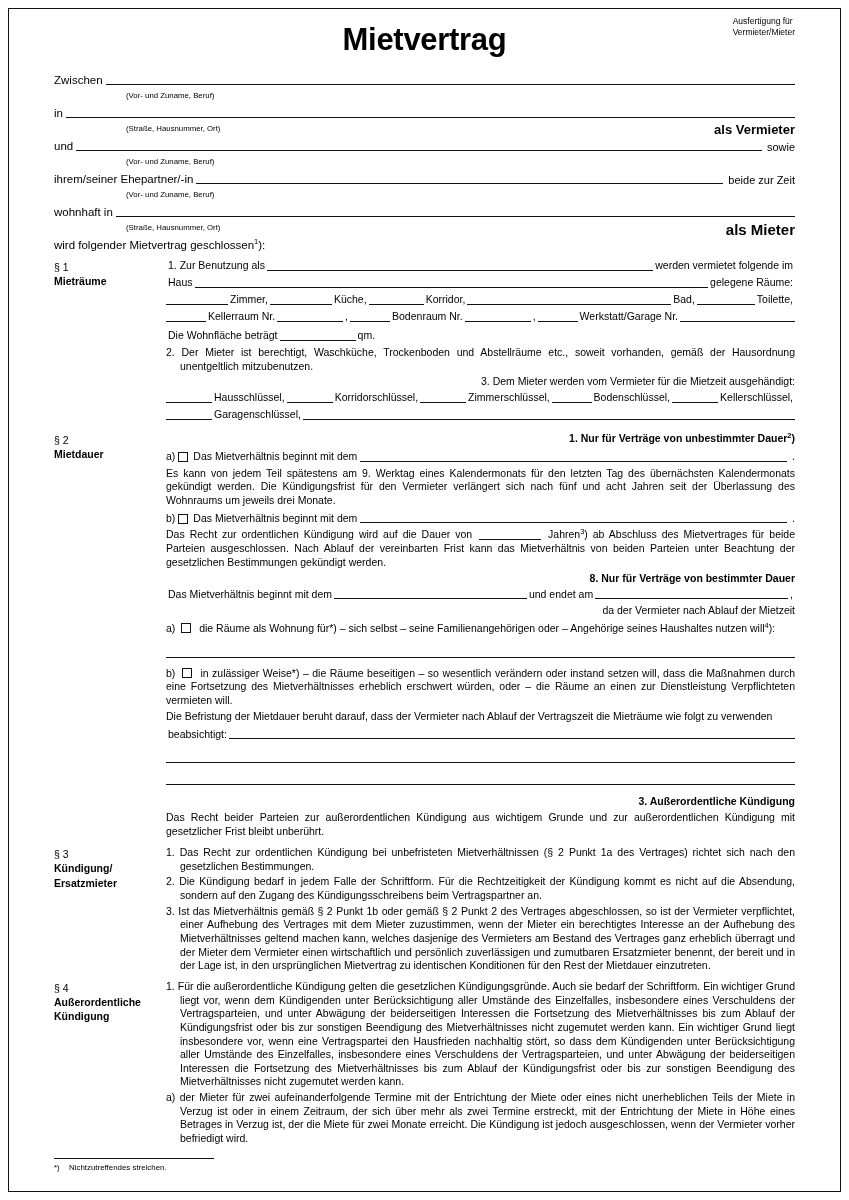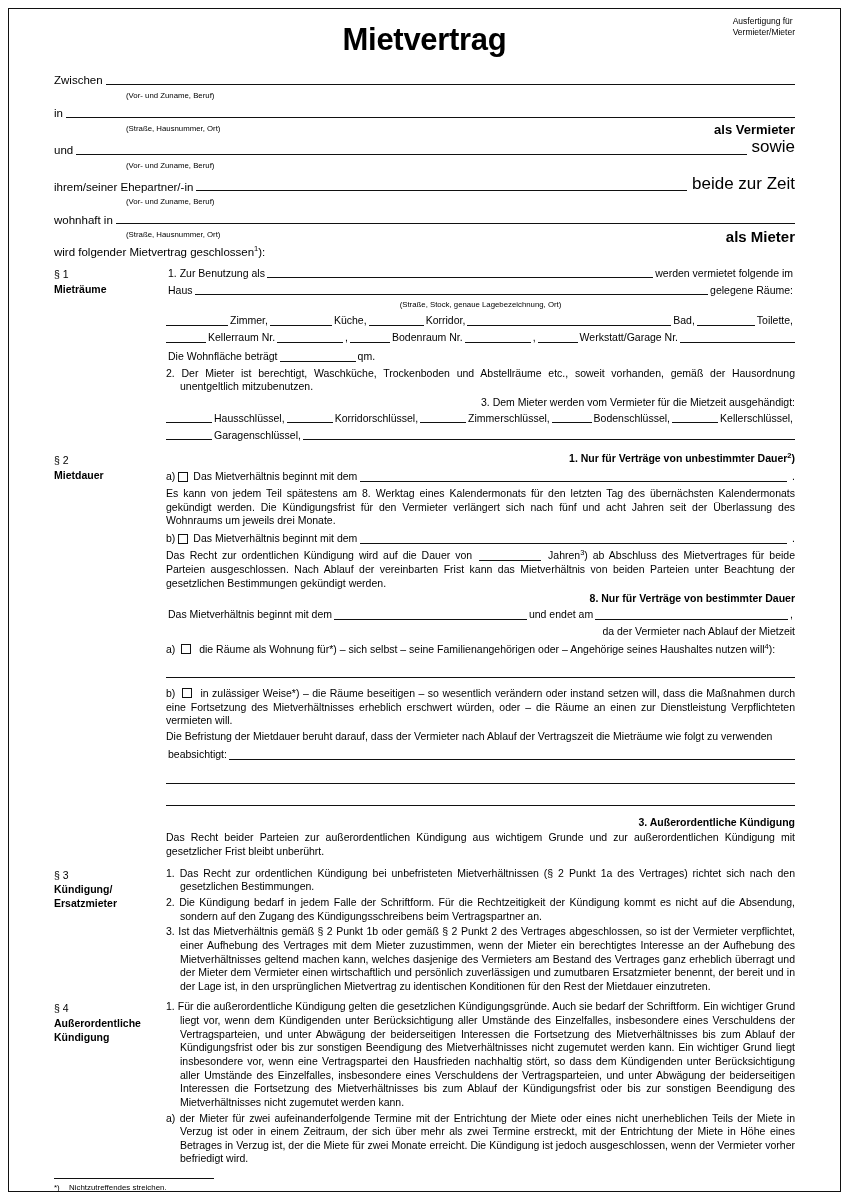--- a/index.html
+++ b/index.html
@@ -76,21 +76,21 @@
   .plabel { white-space: nowrap; padding-right: 3px; }
   .pfill {
     flex: 1 1 auto;
     border-bottom: 1.1px solid #111;
     height: 12px;
     margin-bottom: 2px;
   }
   .pright {
     white-space: nowrap;
     padding-left: 5px;
-    font-size: 17px;
+    font-size: 11px;
   }
   .phint {
     font-size: 7.8px;
     color: #000;
     margin-top: 4px;
     margin-bottom: 5px;
     text-align: left;
   }
   .phint span { display: inline-block; }
   .closing {
@@ -281,21 +281,20 @@
           <span class="txt">1.  Zur Benutzung als</span>
           <span class="grow"></span>
           <span class="txt">werden vermietet folgende im</span>
         </div>
 
         <div class="fl-row">
           <span class="txt">Haus</span>
           <span class="grow"></span>
           <span class="txt">gelegene Räume:</span>
         </div>
-        <div class="centerhint">(Straße, Stock, genaue Lagebezeichnung, Ort)</div>
 
         <div class="fl-row">
           <span class="fx" style="width:62px;"></span>
           <span class="txt">Zimmer,</span>
           <span class="fx" style="width:62px;"></span>
           <span class="txt">Küche,</span>
           <span class="fx" style="width:55px;"></span>
           <span class="txt">Korridor,</span>
           <span class="grow"></span>
           <span class="txt">Bad,</span>
@@ -363,21 +362,21 @@
         <div class="cbrow">
           <span class="lead">
             <span>a)</span>
             <span class="cb"></span>
             <span>Das Mietverhältnis beginnt mit dem</span>
           </span>
           <span class="grow" style="flex:1 1 auto; border-bottom:1.1px solid #111; height:11px; margin:0 2px 2px 3px;"></span>
           <span class="after">.</span>
         </div>
 
-        <p>Es kann von jedem Teil spätestens am 8. Werktag eines Kalendermonats für den letzten Tag des übernächsten Kalendermonats gekündigt werden. Die Kündigungsfrist für den Vermieter verlängert sich nach fünf und acht Jahren seit der Überlassung des Wohnraums um jeweils drei Monate.</p>
+        <p>Es kann von jedem Teil spätestens am 9. Werktag eines Kalendermonats für den letzten Tag des übernächsten Kalendermonats gekündigt werden. Die Kündigungsfrist für den Vermieter verlängert sich nach fünf und acht Jahren seit der Überlassung des Wohnraums um jeweils drei Monate.</p>
 
         <div class="cbrow">
           <span class="lead">
             <span>b)</span>
             <span class="cb"></span>
             <span>Das Mietverhältnis beginnt mit dem</span>
           </span>
           <span class="grow" style="flex:1 1 auto; border-bottom:1.1px solid #111; height:11px; margin:0 2px 2px 3px;"></span>
           <span class="after">.</span>
         </div>

